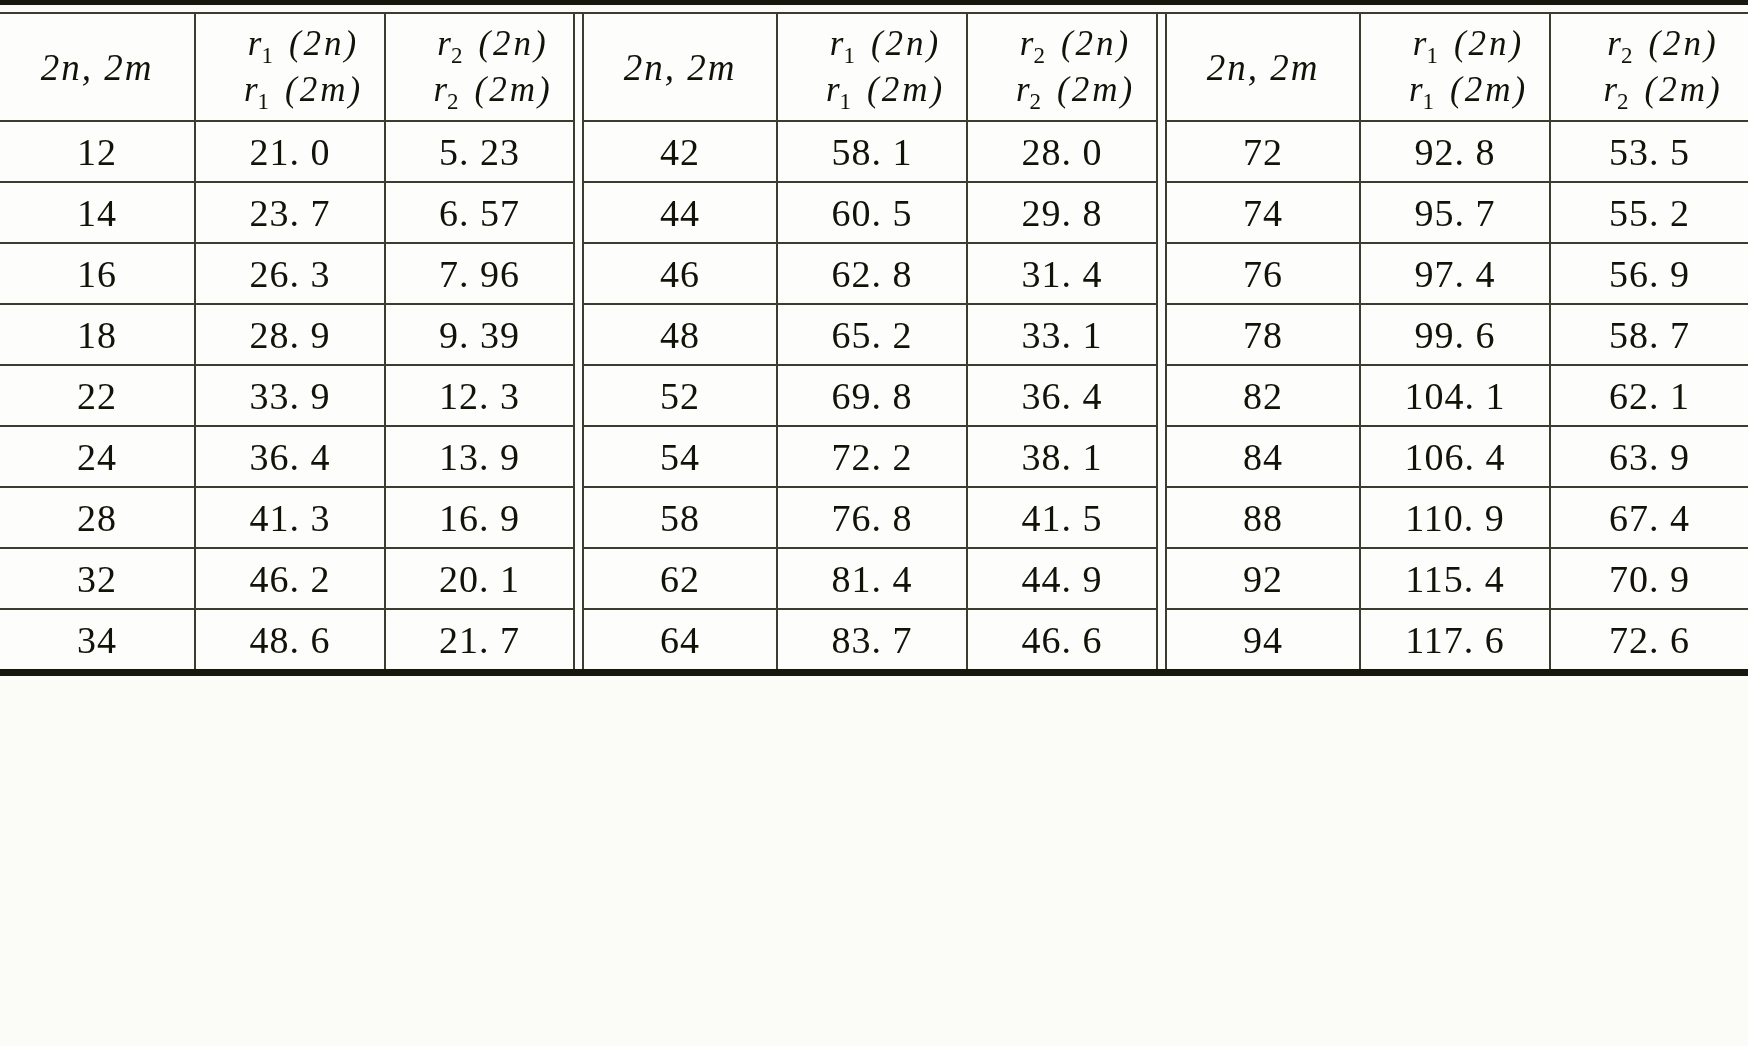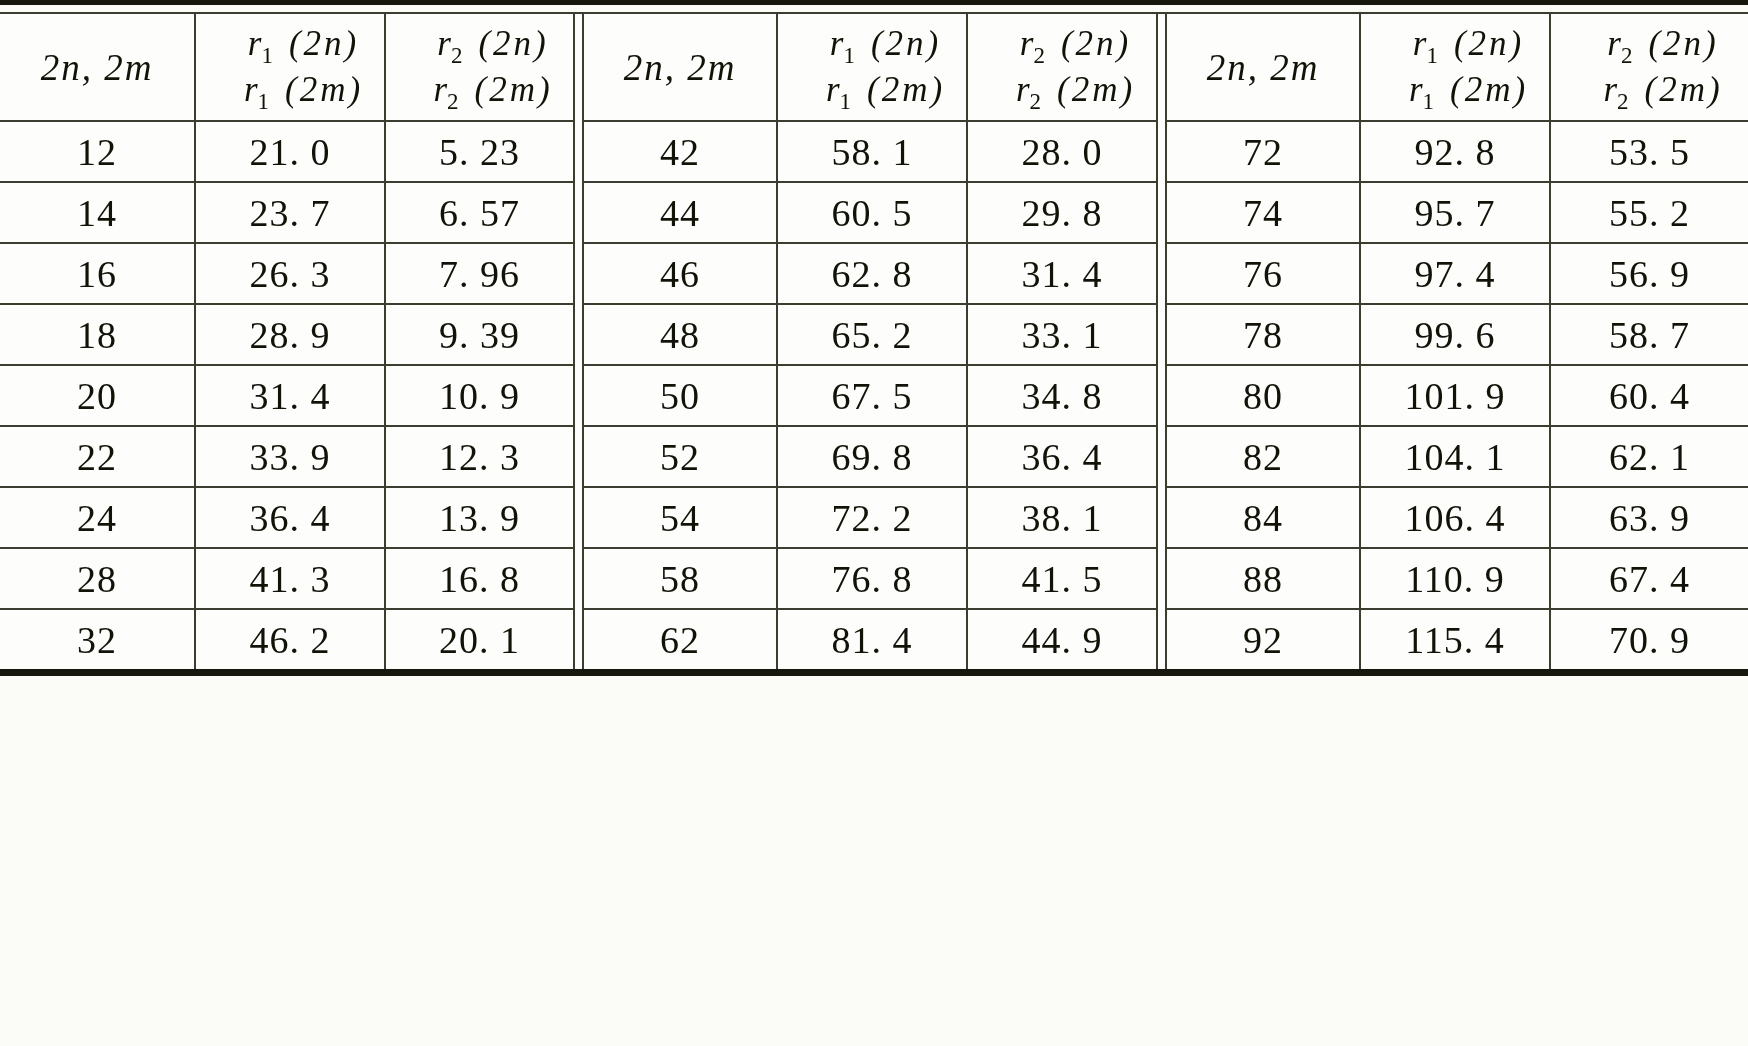--- a/index.html
+++ b/index.html
@@ -175,33 +175,20 @@
           <td class="sep"></td>
           <td class="c1">48</td>
           <td class="c2">65. 2</td>
           <td class="c3">33. 1</td>
           <td class="sep"></td>
           <td class="c1">78</td>
           <td class="c2">99. 6</td>
           <td class="c3">58. 7</td>
         </tr>
         <tr>
-          <td class="c1">20</td>
-          <td class="c2">31. 4</td>
-          <td class="c3">10. 9</td>
-          <td class="sep"></td>
-          <td class="c1">50</td>
-          <td class="c2">67. 5</td>
-          <td class="c3">34. 8</td>
-          <td class="sep"></td>
-          <td class="c1">80</td>
-          <td class="c2">101. 9</td>
-          <td class="c3">60. 4</td>
-        </tr>
-        <tr>
           <td class="c1">22</td>
           <td class="c2">33. 9</td>
           <td class="c3">12. 3</td>
           <td class="sep"></td>
           <td class="c1">52</td>
           <td class="c2">69. 8</td>
           <td class="c3">36. 4</td>
           <td class="sep"></td>
           <td class="c1">82</td>
           <td class="c2">104. 1</td>
@@ -216,21 +203,21 @@
           <td class="c2">72. 2</td>
           <td class="c3">38. 1</td>
           <td class="sep"></td>
           <td class="c1">84</td>
           <td class="c2">106. 4</td>
           <td class="c3">63. 9</td>
         </tr>
         <tr>
           <td class="c1">28</td>
           <td class="c2">41. 3</td>
-          <td class="c3">16. 8</td>
+          <td class="c3">16. 9</td>
           <td class="sep"></td>
           <td class="c1">58</td>
           <td class="c2">76. 8</td>
           <td class="c3">41. 5</td>
           <td class="sep"></td>
           <td class="c1">88</td>
           <td class="c2">110. 9</td>
           <td class="c3">67. 4</td>
         </tr>
         <tr>
@@ -238,16 +225,29 @@
           <td class="c2">46. 2</td>
           <td class="c3">20. 1</td>
           <td class="sep"></td>
           <td class="c1">62</td>
           <td class="c2">81. 4</td>
           <td class="c3">44. 9</td>
           <td class="sep"></td>
           <td class="c1">92</td>
           <td class="c2">115. 4</td>
           <td class="c3">70. 9</td>
+        </tr>
+        <tr>
+          <td class="c1">34</td>
+          <td class="c2">48. 6</td>
+          <td class="c3">21. 7</td>
+          <td class="sep"></td>
+          <td class="c1">64</td>
+          <td class="c2">83. 7</td>
+          <td class="c3">46. 6</td>
+          <td class="sep"></td>
+          <td class="c1">94</td>
+          <td class="c2">117. 6</td>
+          <td class="c3">72. 6</td>
         </tr>
       </tbody>
   </table>
 </div>
 
 </body></html>

